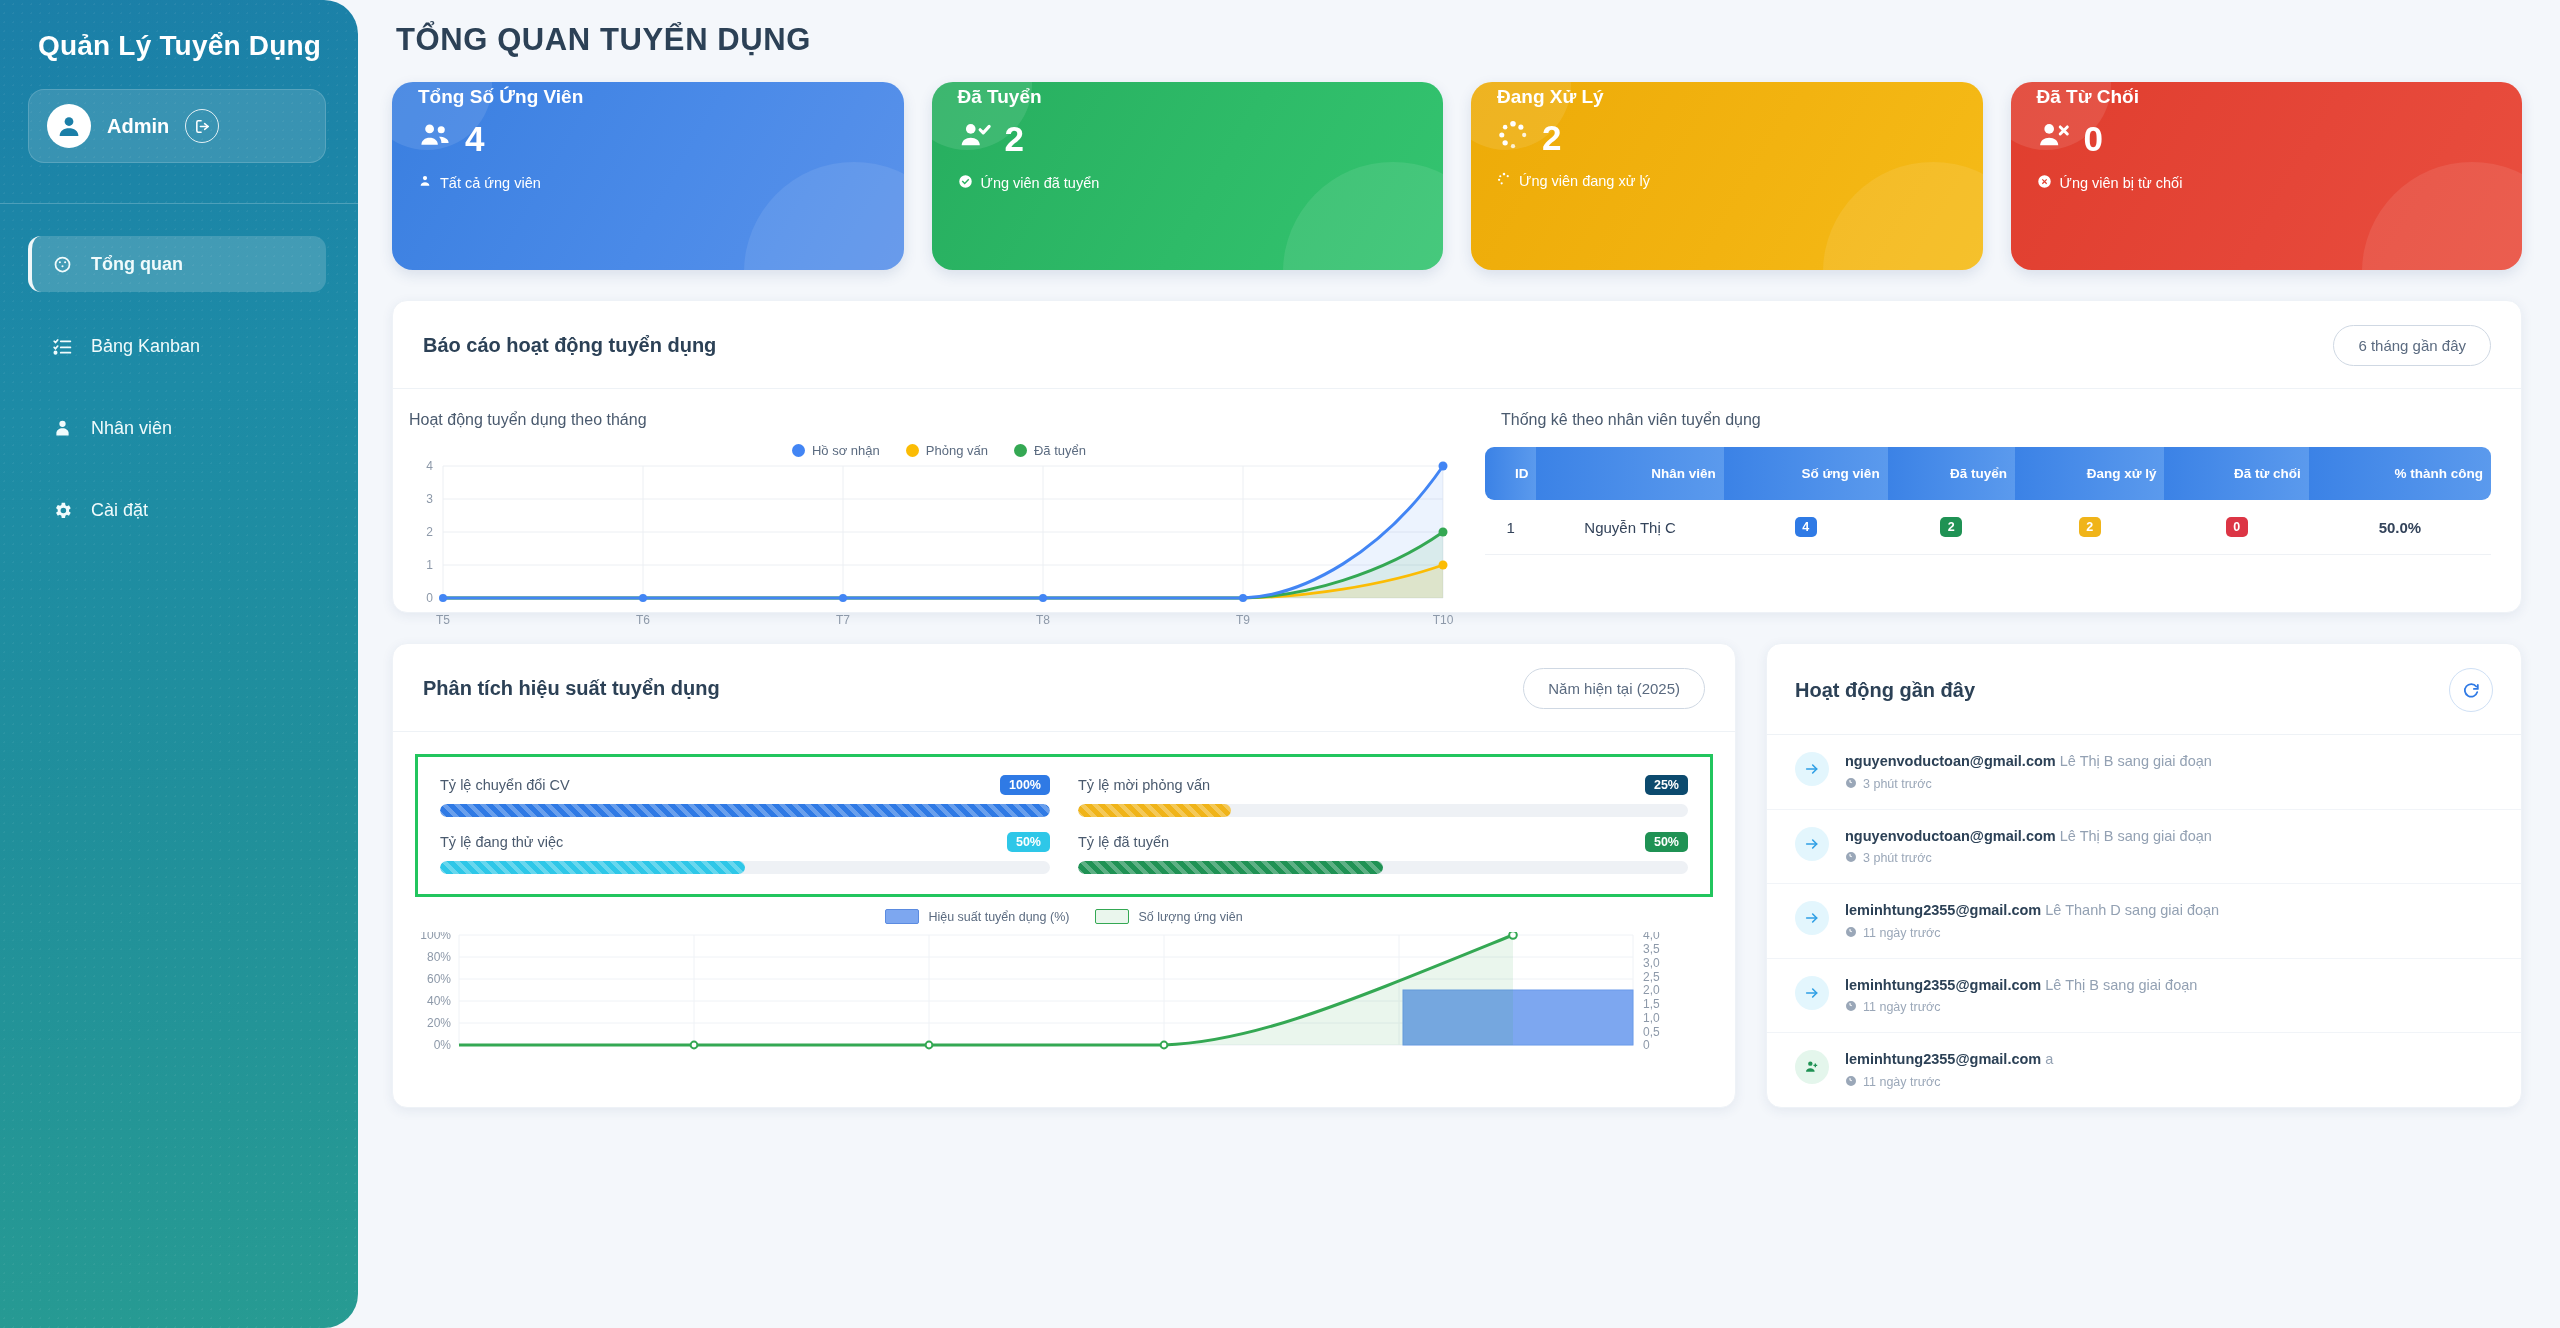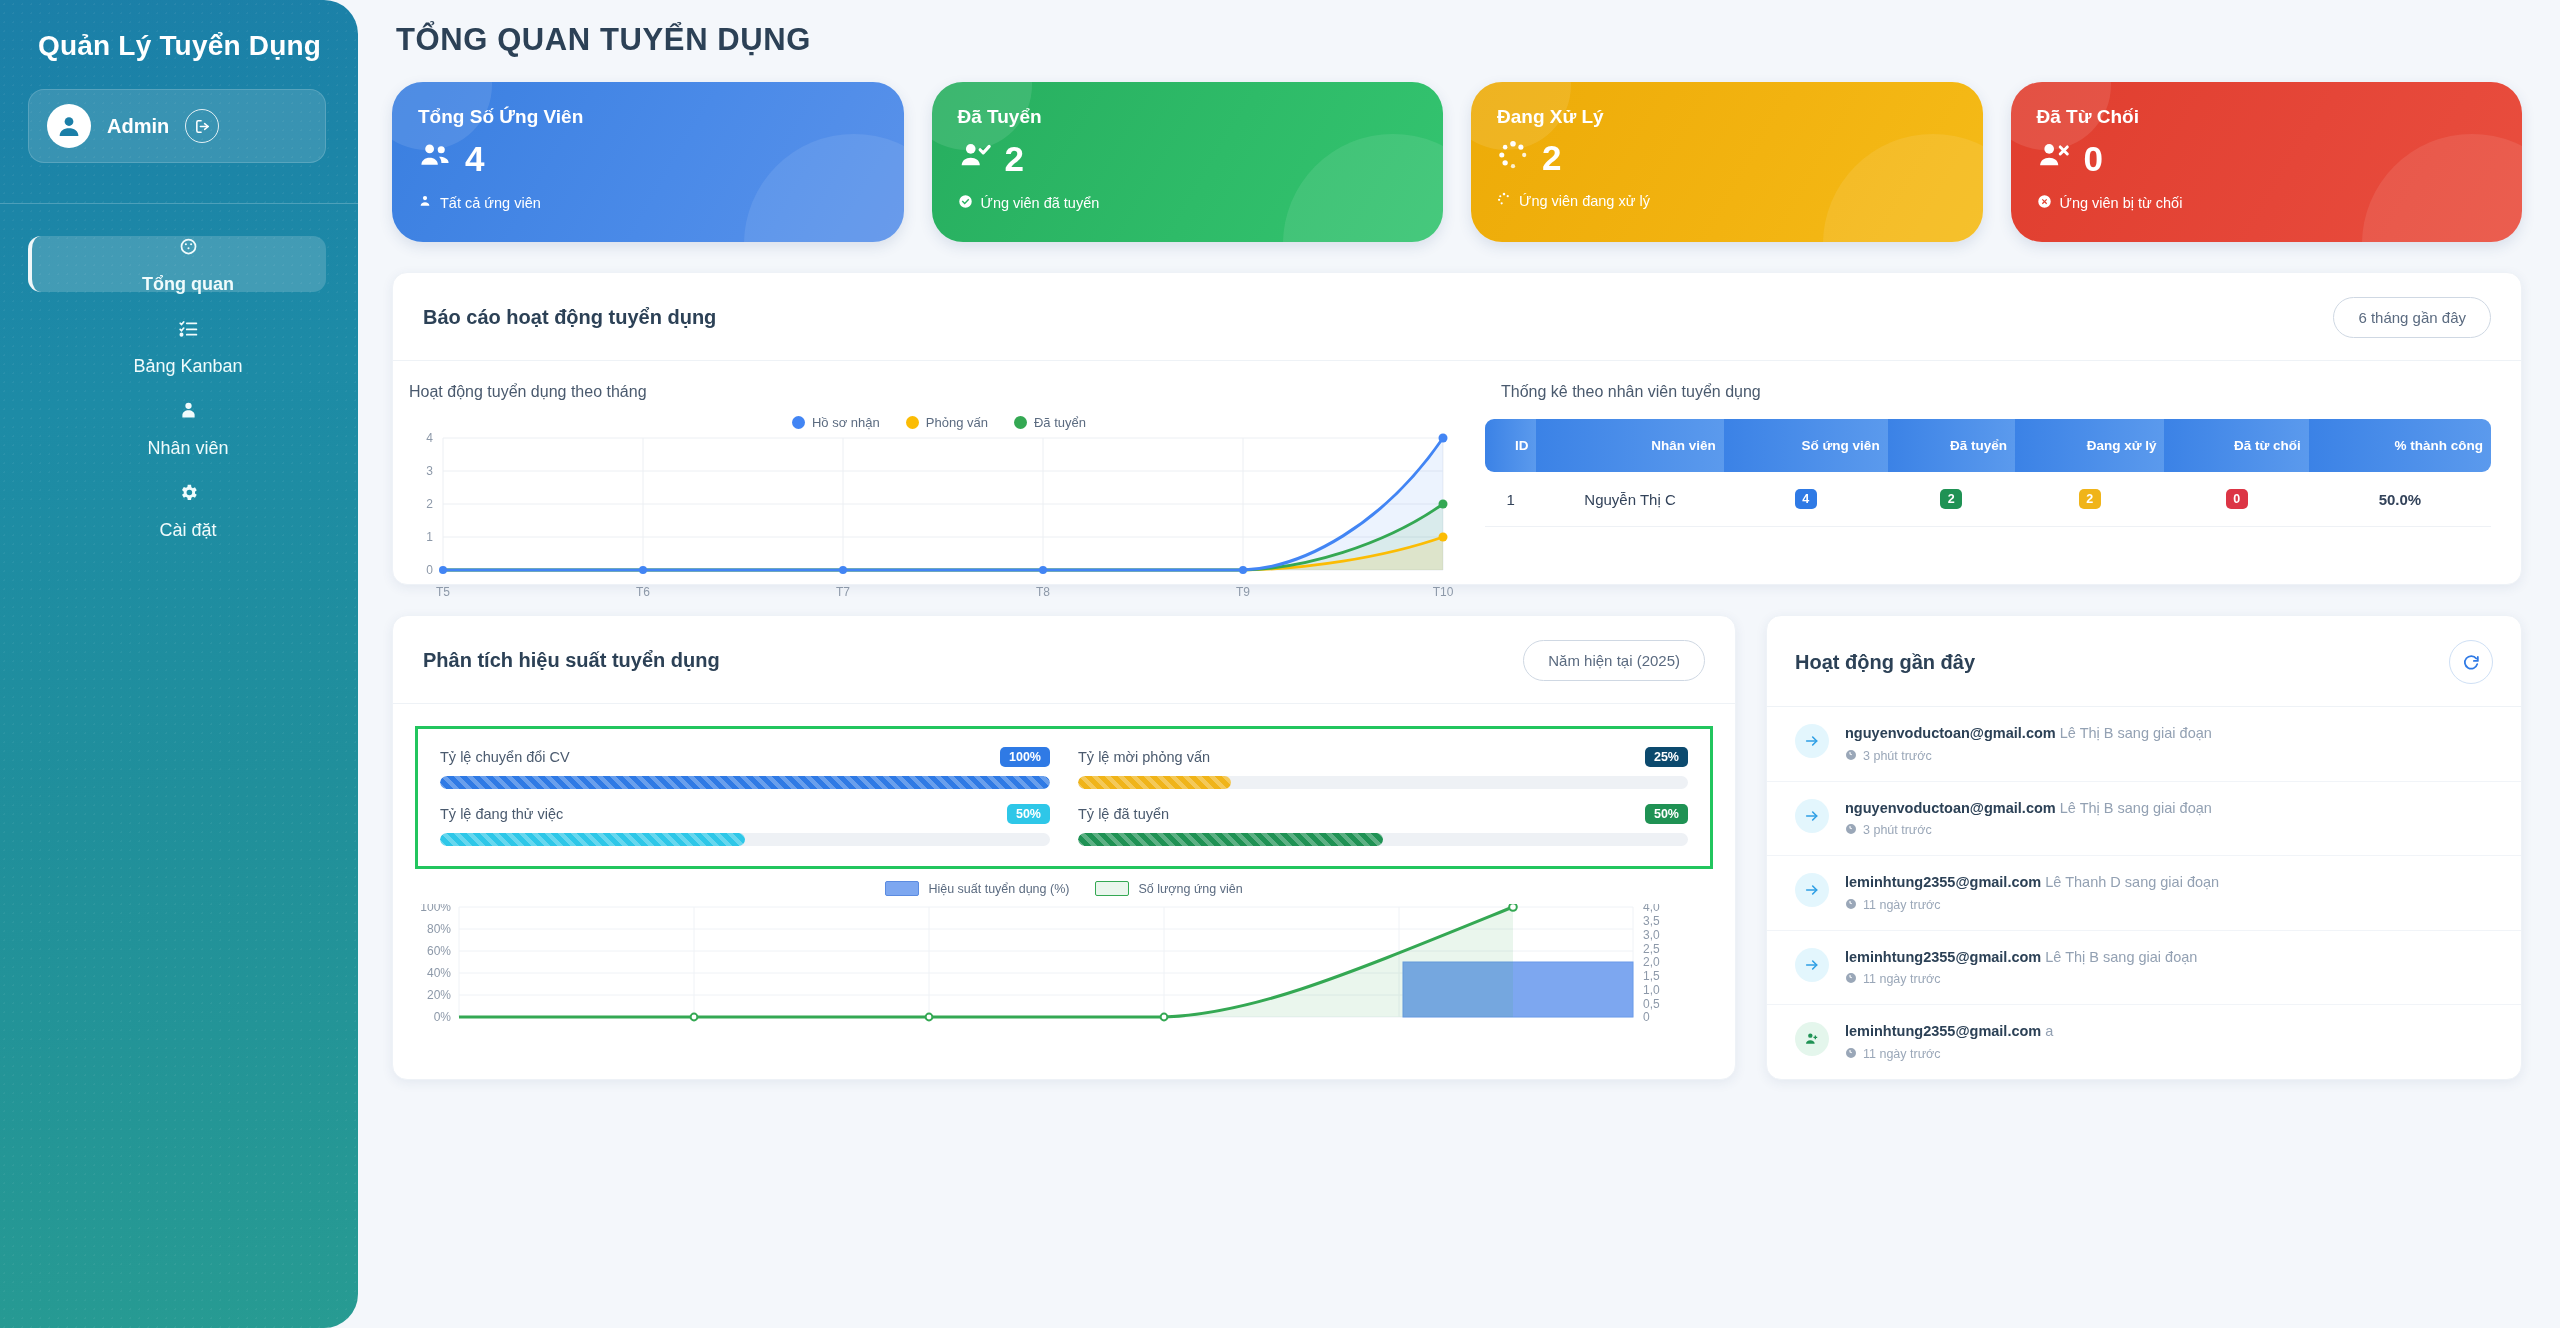--- a/index.html
+++ b/index.html
@@ -69,21 +69,20 @@
   .nav { margin-top: 32px; position: relative; z-index: 2; }
   .nav-item {
     display:flex; align-items:center; gap: 17px;
     height: 56px;
     margin: 0 32px 26px 28px;
     padding-left: 22px;
     border-radius: 13px;
     font-size: 18px;
     color: #f0fbfc;
     cursor: pointer;
-    flex-direction: column;
   }
   .nav-item.active {
     background: rgba(255,255,255,.17);
     border-left: 4px solid rgba(255,255,255,.92);
     padding-left: 18px;
     font-weight: bold;
   }
   .nav-item .ico { width: 24px; display:flex; align-items:center; justify-content:center; }
 
   
@@ -102,23 +101,23 @@
   }
 
   
   .stats {
     display: grid;
     grid-template-columns: repeat(4, 1fr);
     gap: 28px;
     margin-top: 24px;
   }
   .stat {
-    height: 160px;
-    border-radius: 31px;
-    padding: 24px 26px;
+    height: 188px;
+    border-radius: 21px;
+    padding: 4px 26px;
     color: #fff;
     position: relative;
     overflow: hidden;
     box-shadow: 0 5px 14px rgba(40,70,120,.13);
   }
   .stat .bubble-a{
     position:absolute; width:130px; height:130px; border-radius:50%;
     background: rgba(255,255,255,.10); top:-62px; left:-30px;
   }
   .stat .bubble-b{

